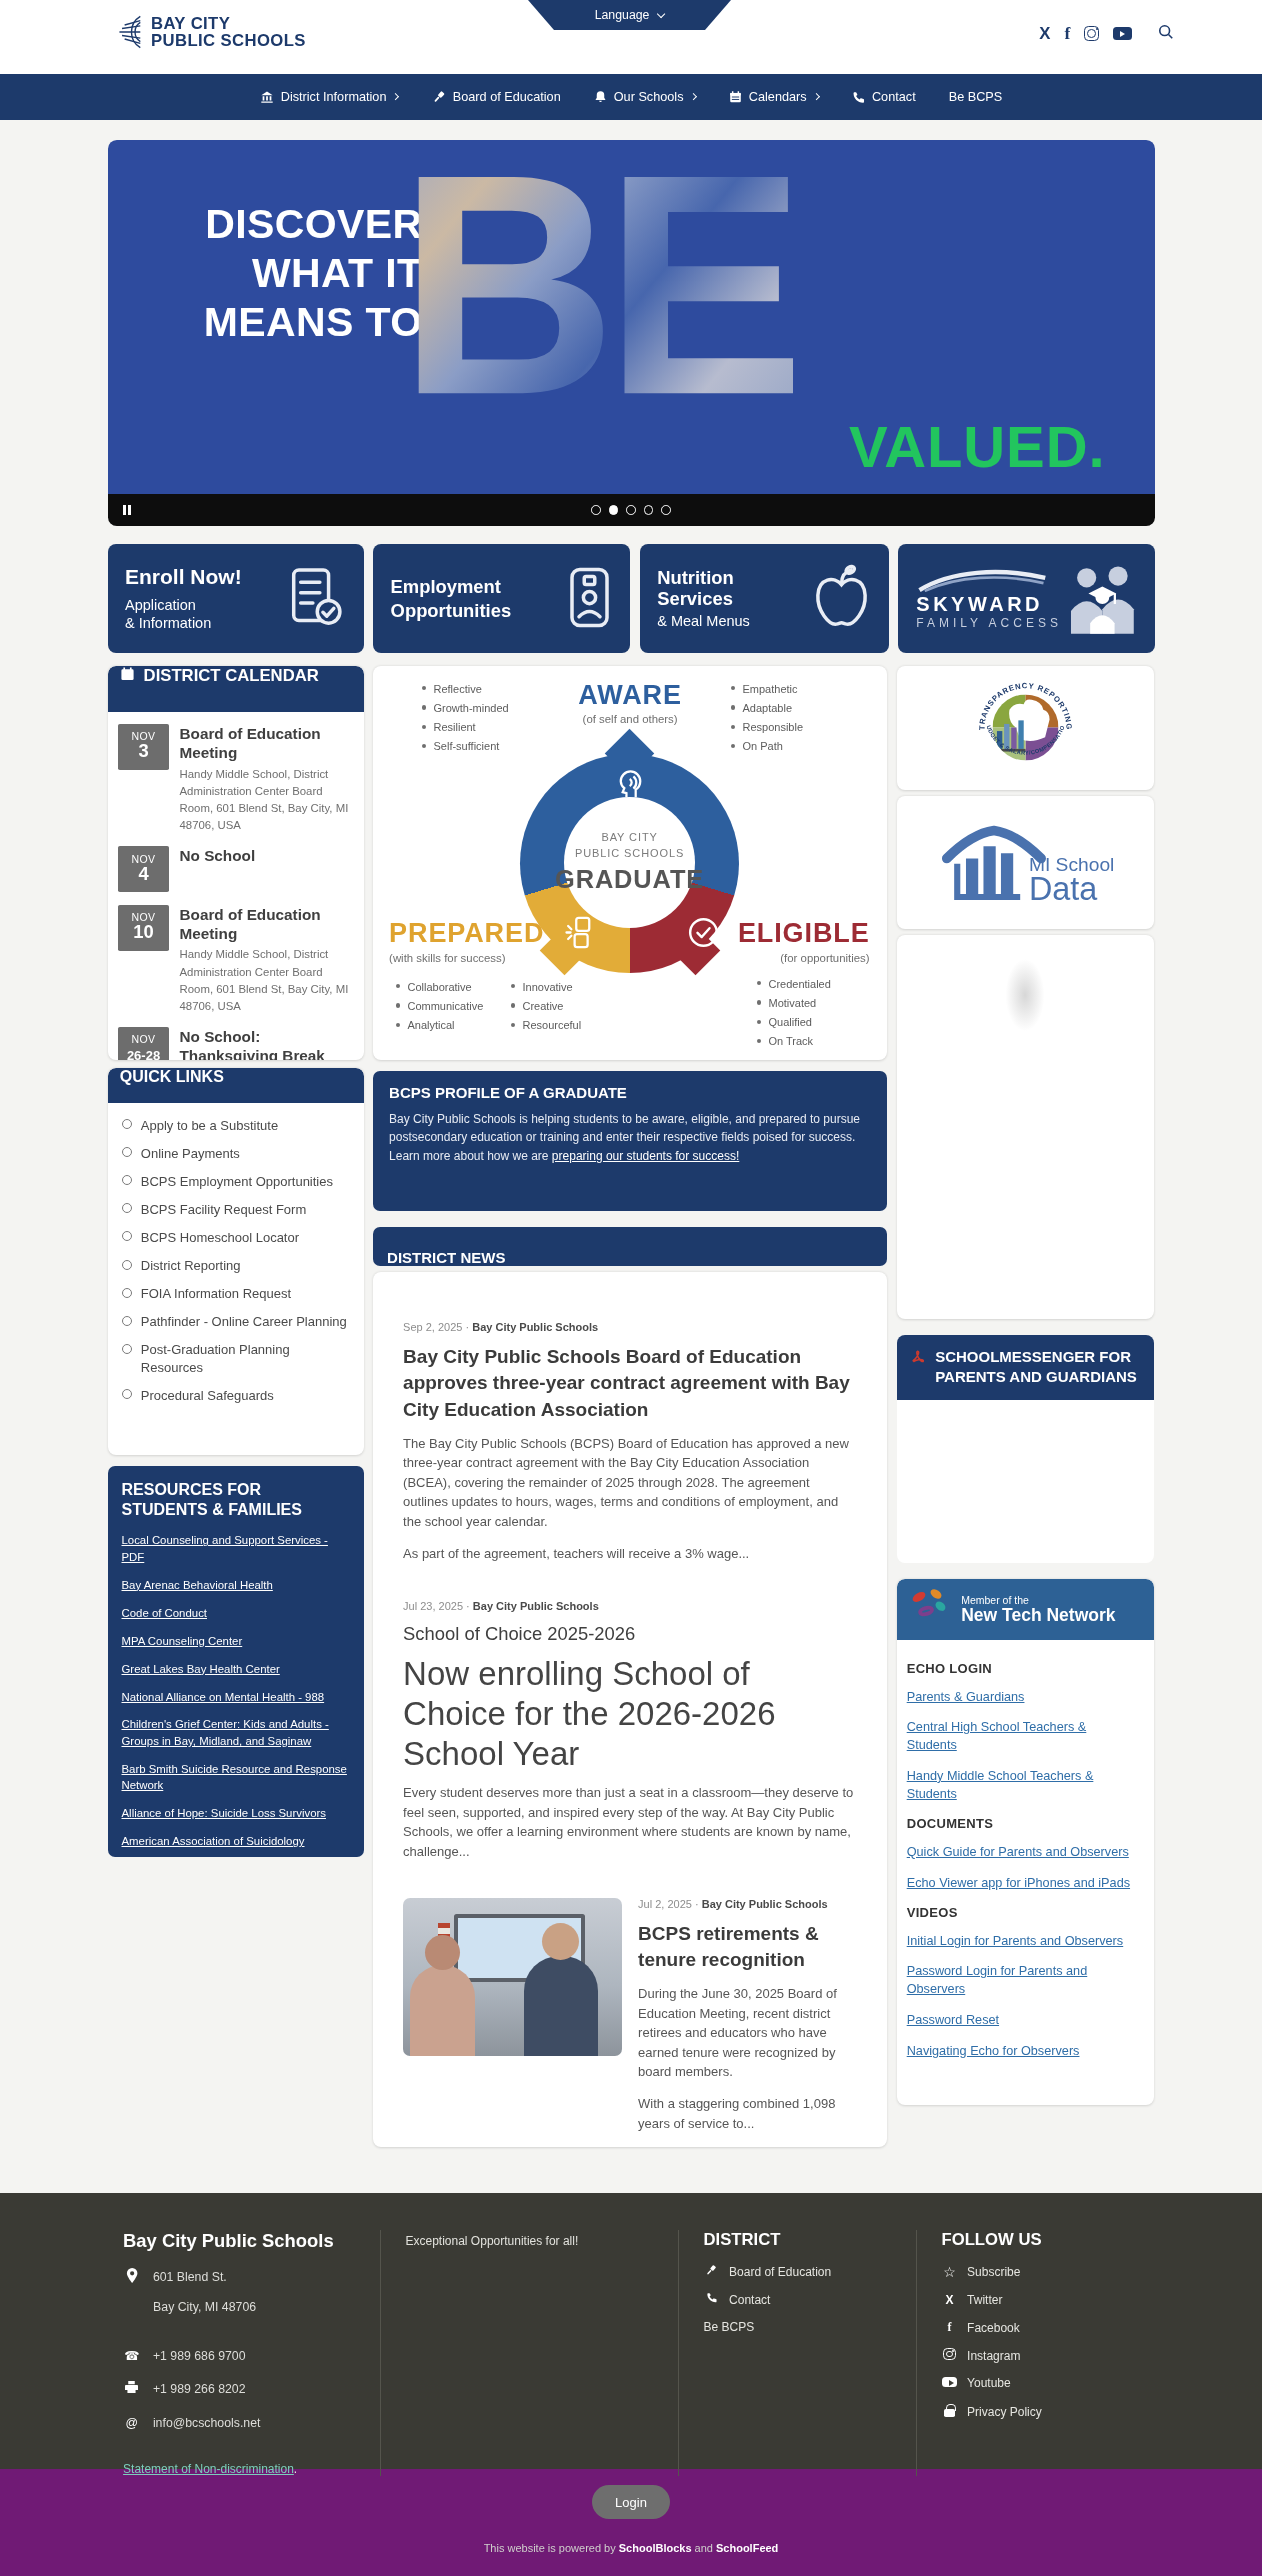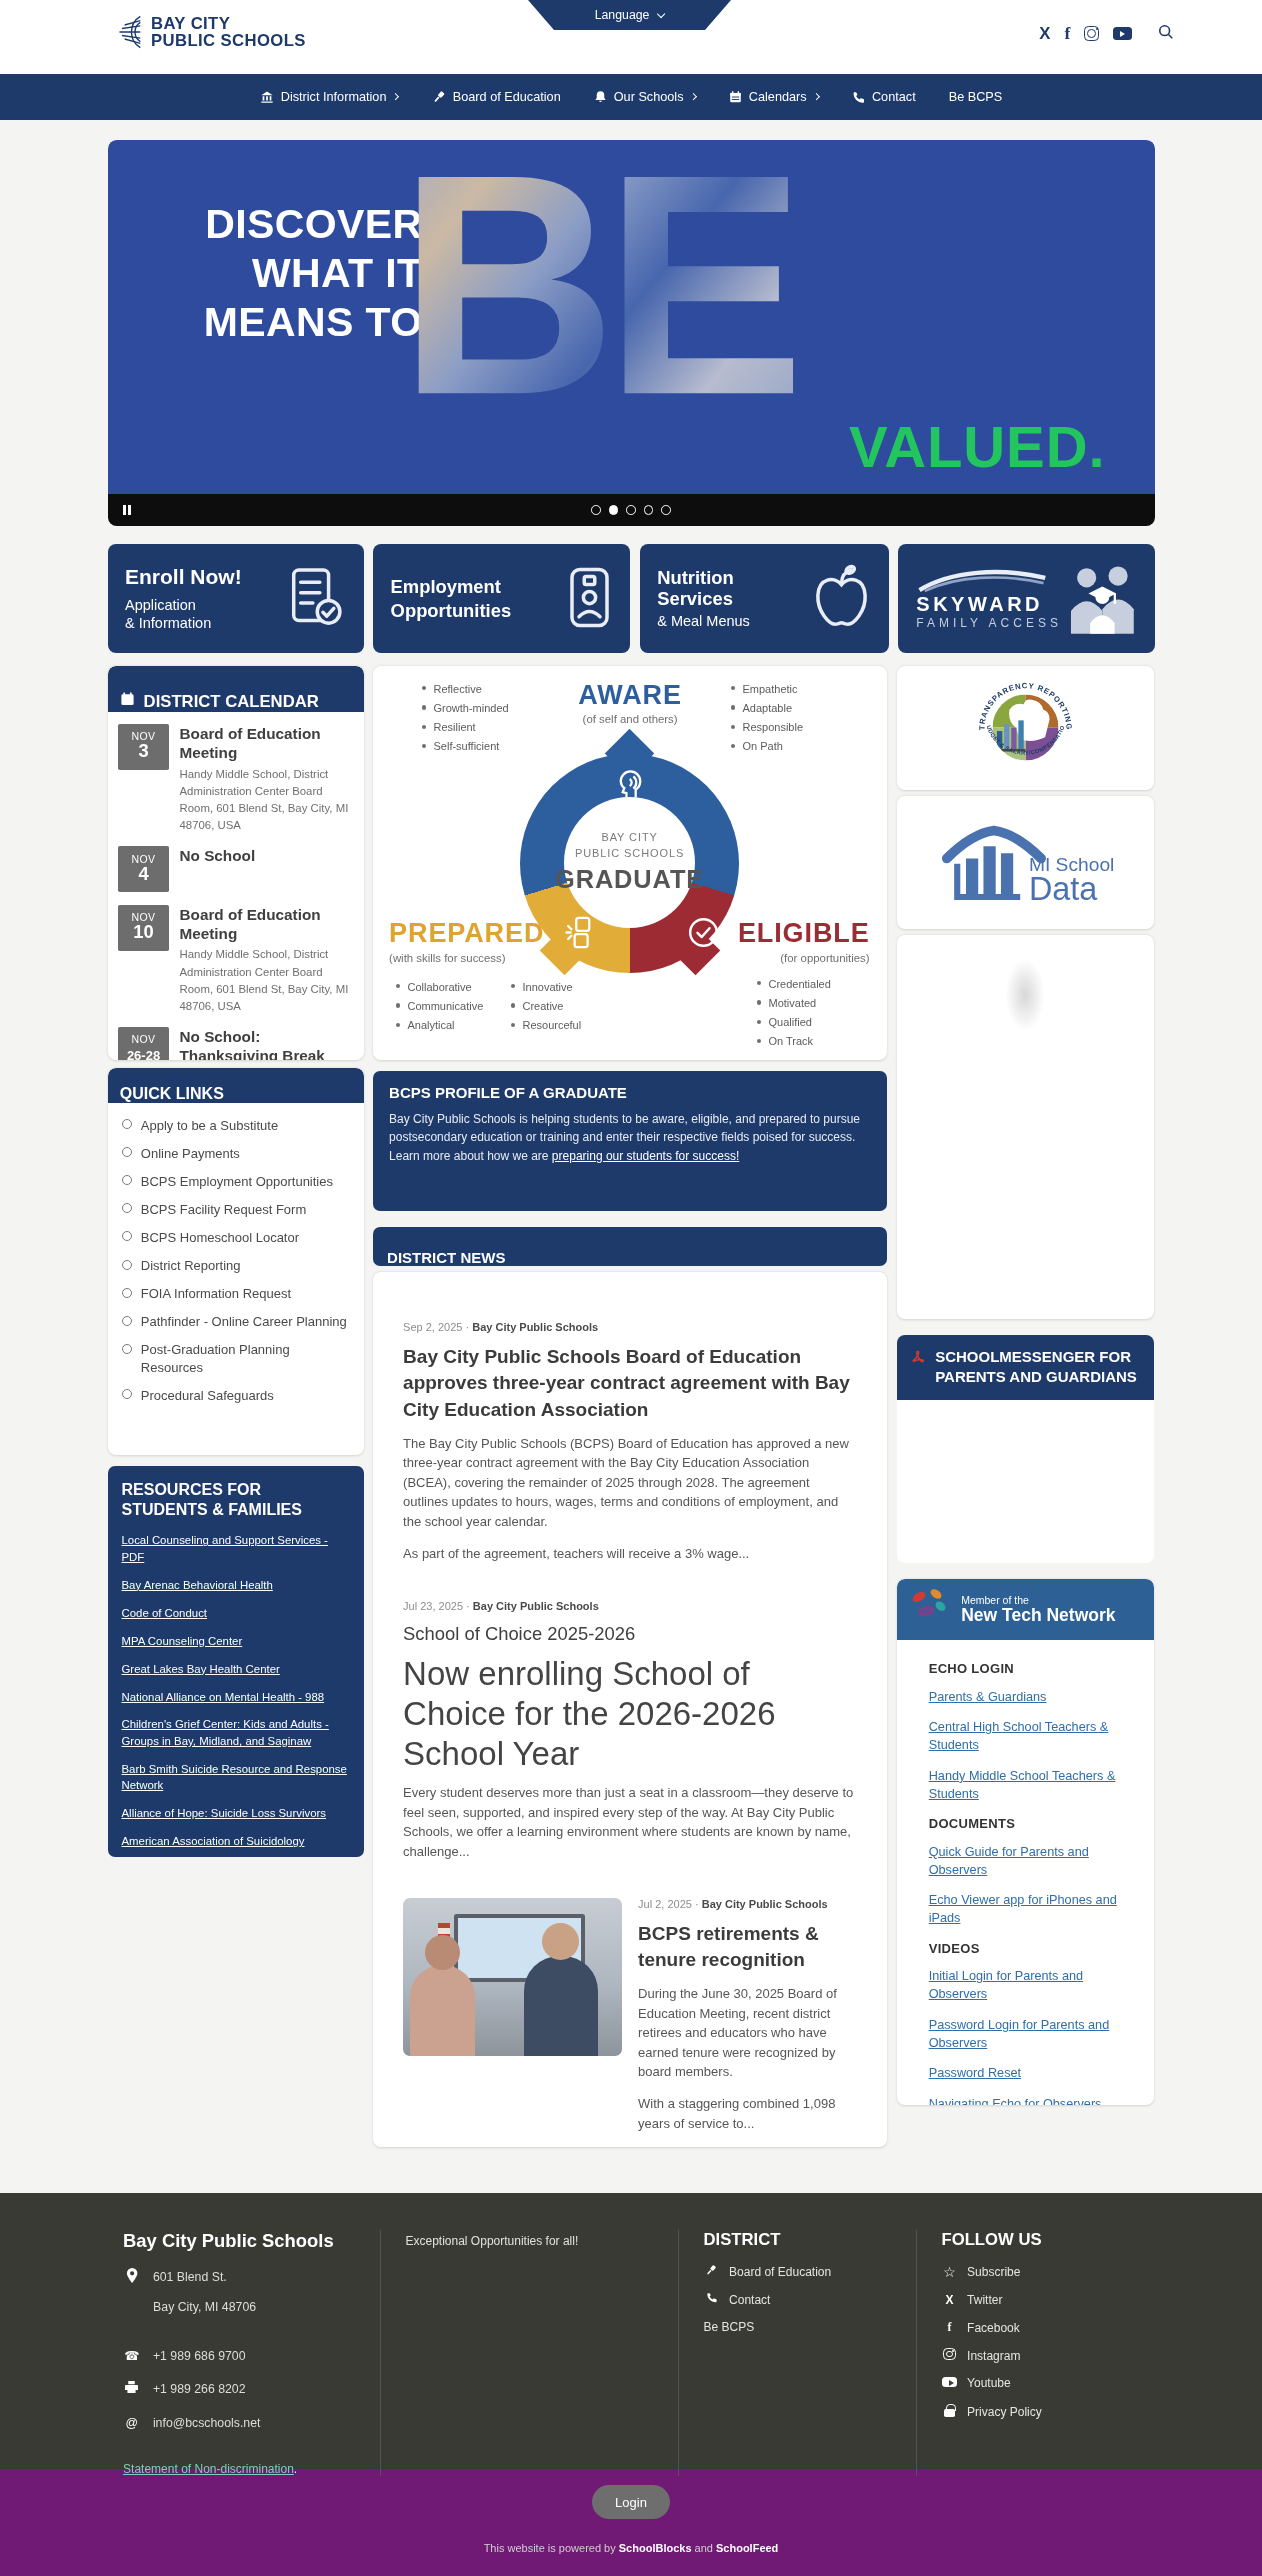--- a/index.html
+++ b/index.html
@@ -58,21 +58,21 @@
   .qcard.c3 .t1{font-size:18.4px;line-height:1.15;margin-bottom:3.5px}
   .qcard svg{flex:none}
   .sw{display:flex;align-items:center;width:100%;justify-content:center;gap:1.8px}
   .sw-txt{line-height:1}
   .sw-brand{font-weight:800;font-size:20px;letter-spacing:3.5px}
   .sw-sub{font-size:12px;letter-spacing:4px;color:#c7cfdf;margin-top:3.5px}
 
   
   .main-grid{display:grid;grid-template-columns:256px 514px 257px;gap:9.6px;margin-top:12.3px;align-items:start}
   .card{background:#fff;border-radius:8px;box-shadow:0 0.9px 2.6px rgba(0,0,0,.14)}
-  .navy-head{background:#1d3a6b;color:#fff;border-radius:8px 8px 0 0;display:flex;align-items:flex-end;gap:8.8px;padding:0 12.3px;font-weight:700}
+  .navy-head{background:#1d3a6b;color:#fff;border-radius:8px 8px 0 0;display:flex;align-items:flex-start;gap:8.8px;padding:0 12.3px;font-weight:700}
 
   
   .cal{height:394px;overflow:hidden}
   .cal .navy-head{height:46px;font-size:16.7px}
   .cal-body{padding:12.3px 12.3px 0 10.5px}
   .ev{display:flex;gap:10.5px;margin-bottom:12.3px;cursor:pointer}
   .ev-badge{flex:none;width:51px;height:46px;background:#6d6d6d;color:#fff;text-align:center;border-radius:1.8px;padding-top:6.1px}
   .ev-badge .m{font-size:10.5px;letter-spacing:0.4px}
   .ev-badge .d{font-size:18.4px;font-weight:600;line-height:1}
   .ev-badge.wide .d{font-size:13px;margin-top:3.5px}
@@ -149,21 +149,21 @@
   .blank{height:384px;margin-top:6.1px;position:relative}
   .blank .blob{position:absolute;left:50%;top:24.5px;transform:translateX(-50%);width:39px;height:72px;border-radius:50%;
     background:radial-gradient(closest-side,#d7d7d7,rgba(215,215,215,0))}
   .sm{margin-top:16px;overflow:hidden}
   .sm-head{background:#1d3a6b;color:#fff;border-radius:8px 8px 0 0;padding:12.3px 14px;font-weight:700;font-size:15px;line-height:1.35;cursor:pointer}
   .sm-body{height:163px;background:#fff;border-radius:0 0 8px 8px}
   .ntn{margin-top:16px;height:526px;overflow:hidden}
   .ntn-head{background:#2d6195;border-radius:8px 8px 0 0;height:61px;display:flex;align-items:center;gap:10.5px;padding:0 14px;color:#fff;cursor:pointer}
   .ntn-head .l1{font-size:10.5px}
   .ntn-head .l2{font-size:17.5px;font-weight:700;line-height:1.1}
-  .ntn-body{padding:16px 14px 0 32px}
+  .ntn-body{padding:16px 14px 0 10px}
   .ntn-body h4{font-size:13px;color:#333;margin:5.3px 0 12.3px 0;letter-spacing:0.3px}
   .ntn-body a{display:block;color:#2f6ea8;text-decoration:underline;font-size:12.7px;line-height:1.4;margin-bottom:13px;cursor:pointer}
   .oval{display:inline-block;border:4.4px solid;border-radius:50%;position:absolute}
 
   
   footer{margin-top:46px}
   .foot-main{height:276px;background:#3a3a34;color:#e8e8e4;padding:37px 0 0 117px}
   .foot-grid{display:grid;grid-template-columns:263px 298px 238px 237px;min-height:206px}
   .fcol{padding:0 0 0 24.5px;border-left:0.9px solid #54544c}
   .fcol:first-child{border-left:none;padding-left:6.1px}

